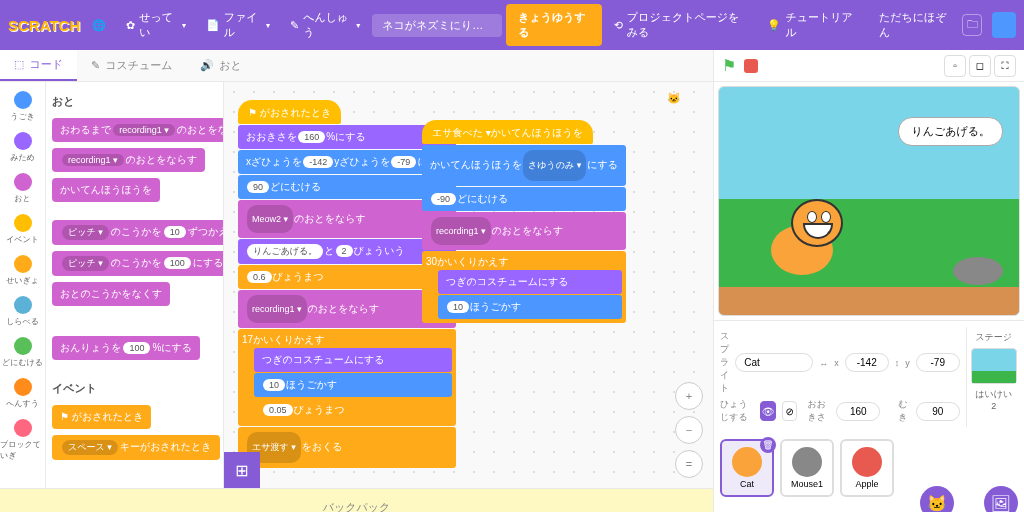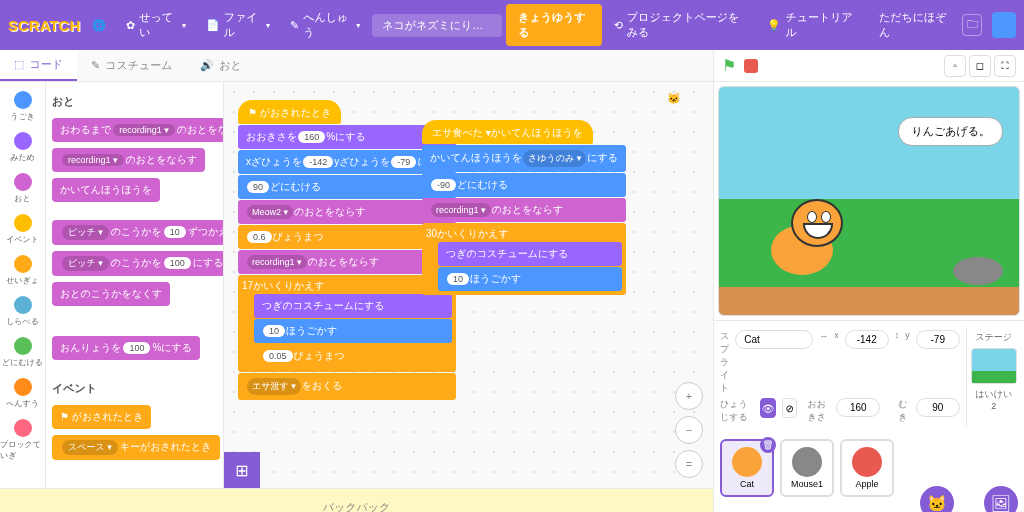--- a/index.html
+++ b/index.html
@@ -32,21 +32,21 @@
 .ws-controls{position:absolute;right:10px;bottom:10px;display:flex;flex-direction:column;gap:6px}
 .ws-ctrl{width:28px;height:28px;border:1px solid #ccc;border-radius:50%;background:#fff;display:flex;align-items:center;justify-content:center;color:#888;cursor:pointer}
 .ws-cat{position:absolute;right:10px;top:10px;width:36px;height:36px}
 .stack{position:absolute}
 .hat{background:#ffbf00;color:#fff;padding:6px 10px 4px 10px;border-radius:14px 14px 2px 2px;font-size:10px;display:inline-block}
 .sblock{background:#4c97ff;color:#fff;padding:5px 8px;border-radius:3px;font-size:10px;margin-top:1px;display:block;white-space:nowrap}
 .sblock.purple{background:#9966ff}
 .sblock.pink{background:#cf63cf}
 .sblock.orange{background:#ffab19}
 .sblock .pill{display:inline-block;background:#fff;color:#555;border-radius:10px;padding:1px 6px;margin:0 1px;font-size:9px}
-.sblock .dd{display:inline-block;background:rgba(0,0,0,.15);border-radius:10px;padding:2px 5px;margin:0 1px;font-size:9px}
+.sblock .dd{display:inline-block;background:rgba(0,0,0,.15);border-radius:10px;padding:9px 5px;margin:0 1px;font-size:9px}
 .cblock{background:#ffab19;padding:4px;border-radius:3px;margin-top:1px}
 .cblock-inner{margin-left:12px}
 .ext-btn{position:absolute;left:0;bottom:0;width:36px;height:36px;background:#855cd6;color:#fff;display:flex;align-items:center;justify-content:center;font-size:16px;cursor:pointer}
 .backpack{height:38px;border-top:1px solid #e9e9e9;display:flex;align-items:center;justify-content:center;color:#888;font-size:11px;background:#fef9c3}
 .right{width:310px;display:flex;flex-direction:column;background:#fff}
 .stage-hdr{height:32px;display:flex;align-items:center;padding:0 8px;gap:8px;border-bottom:1px solid #e9e9e9}
 .flag{color:#4cbf56;font-size:16px;cursor:pointer}
 .stop{width:14px;height:14px;background:#e8594f;border-radius:3px;cursor:pointer}
 .stage-ctrl{margin-left:auto;display:flex;gap:3px}
 .sc-btn{width:22px;height:22px;border:1px solid #ddd;border-radius:4px;display:flex;align-items:center;justify-content:center;font-size:10px;cursor:pointer}
@@ -56,21 +56,21 @@
 .hill{position:absolute;width:120px;height:90px;background:#2a9339;border-radius:50% 50% 0 0;bottom:26px}
 .cat-sprite{position:absolute;left:34px;bottom:28px;width:110px;height:96px}
 .cat-body{width:62px;height:50px;background:#f9a33a;border-radius:50%;position:absolute;bottom:12px;left:18px}
 .cat-head{width:52px;height:48px;background:#f9a33a;border-radius:50%;position:absolute;bottom:40px;left:38px;border:2px solid #333}
 .cat-eye{width:10px;height:12px;background:#fff;border-radius:50%;position:absolute;top:10px;border:1px solid #333}
 .cat-mouth{width:30px;height:16px;background:#fff;border:2px solid #333;border-radius:0 0 20px 20px;position:absolute;bottom:6px;left:10px}
 .bubble{position:absolute;right:16px;top:30px;background:#fff;border:1px solid #aaa;border-radius:14px;padding:6px 12px;font-size:11px}
 .mouse-sprite{position:absolute;right:16px;bottom:30px;width:50px;height:28px;background:#888;border-radius:50%}
 .sprite-info{border-top:1px solid #e9e9e9;padding:6px;font-size:10px;display:flex;gap:6px}
 .si-left{flex:1}
-.si-row{display:flex;align-items:flex-start;gap:6px;margin:3px 0}
+.si-row{display:flex;align-items:center;gap:6px;margin:3px 0}
 .si-label{color:#888;font-size:9px}
 .si-input{border:1px solid #ddd;border-radius:12px;padding:3px 8px;font-size:10px;width:78px}
 .si-val{border:1px solid #ddd;border-radius:12px;padding:3px 8px;font-size:10px;width:44px;text-align:center}
 .vis-btn{width:24px;height:20px;border:1px solid #ddd;border-radius:4px;display:flex;align-items:center;justify-content:center;font-size:10px;cursor:pointer}
 .vis-btn.active{background:#855cd6;color:#fff;border-color:#855cd6}
 .stage-panel{width:58px;border-left:1px solid #e9e9e9;text-align:center;padding:4px;font-size:9px;color:#666}
 .stage-thumb{width:46px;height:36px;background:#7bd5e8;border:1px solid #ddd;border-radius:4px;margin:4px auto;position:relative}
 .stage-thumb::after{content:"";position:absolute;bottom:0;left:0;right:0;height:12px;background:#3cb54a}
 .sprites{display:flex;gap:6px;padding:6px;flex:1}
 .sprite-item{width:54px;height:58px;border:2px solid #ddd;border-radius:6px;display:flex;flex-direction:column;align-items:center;justify-content:center;font-size:9px;cursor:pointer;position:relative}
@@ -164,20 +164,21 @@
 
       <div class="workspace">
         <div class="ws-cat">🐱</div>
 
         <div class="stack" style="left:14px;top:18px">
           <div class="hat">⚑ がおされたとき</div>
           <div class="sblock purple"><span>おおきさを</span><span class="pill">160</span><span>%にする</span></div>
           <div class="sblock"><span>xざひょうを</span><span class="pill">-142</span><span>yざひょうを</span><span class="pill">-79</span><span>にする</span></div>
           <div class="sblock"><span class="pill">90</span><span>どにむける</span></div>
           <div class="sblock pink"><span class="dd">Meow2 ▾</span><span>のおとをならす</span></div>
+          <div class="sblock purple"><span class="pill">りんごあげる。</span><span>と</span><span class="pill">2</span><span>びょういう</span></div>
           <div class="sblock orange"><span class="pill">0.6</span><span>びょうまつ</span></div>
           <div class="sblock pink"><span class="dd">recording1 ▾</span><span>のおとをならす</span></div>
           <div class="cblock">
             <div style="color:#fff;font-size:10px"><span class="pill">17</span><span>かいくりかえす</span></div>
             <div class="cblock-inner">
               <div class="sblock purple">つぎのコスチュームにする</div>
               <div class="sblock"><span class="pill">10</span><span>ほうごかす</span></div>
               <div class="sblock orange"><span class="pill">0.05</span><span>びょうまつ</span></div>
             </div>
           </div>

